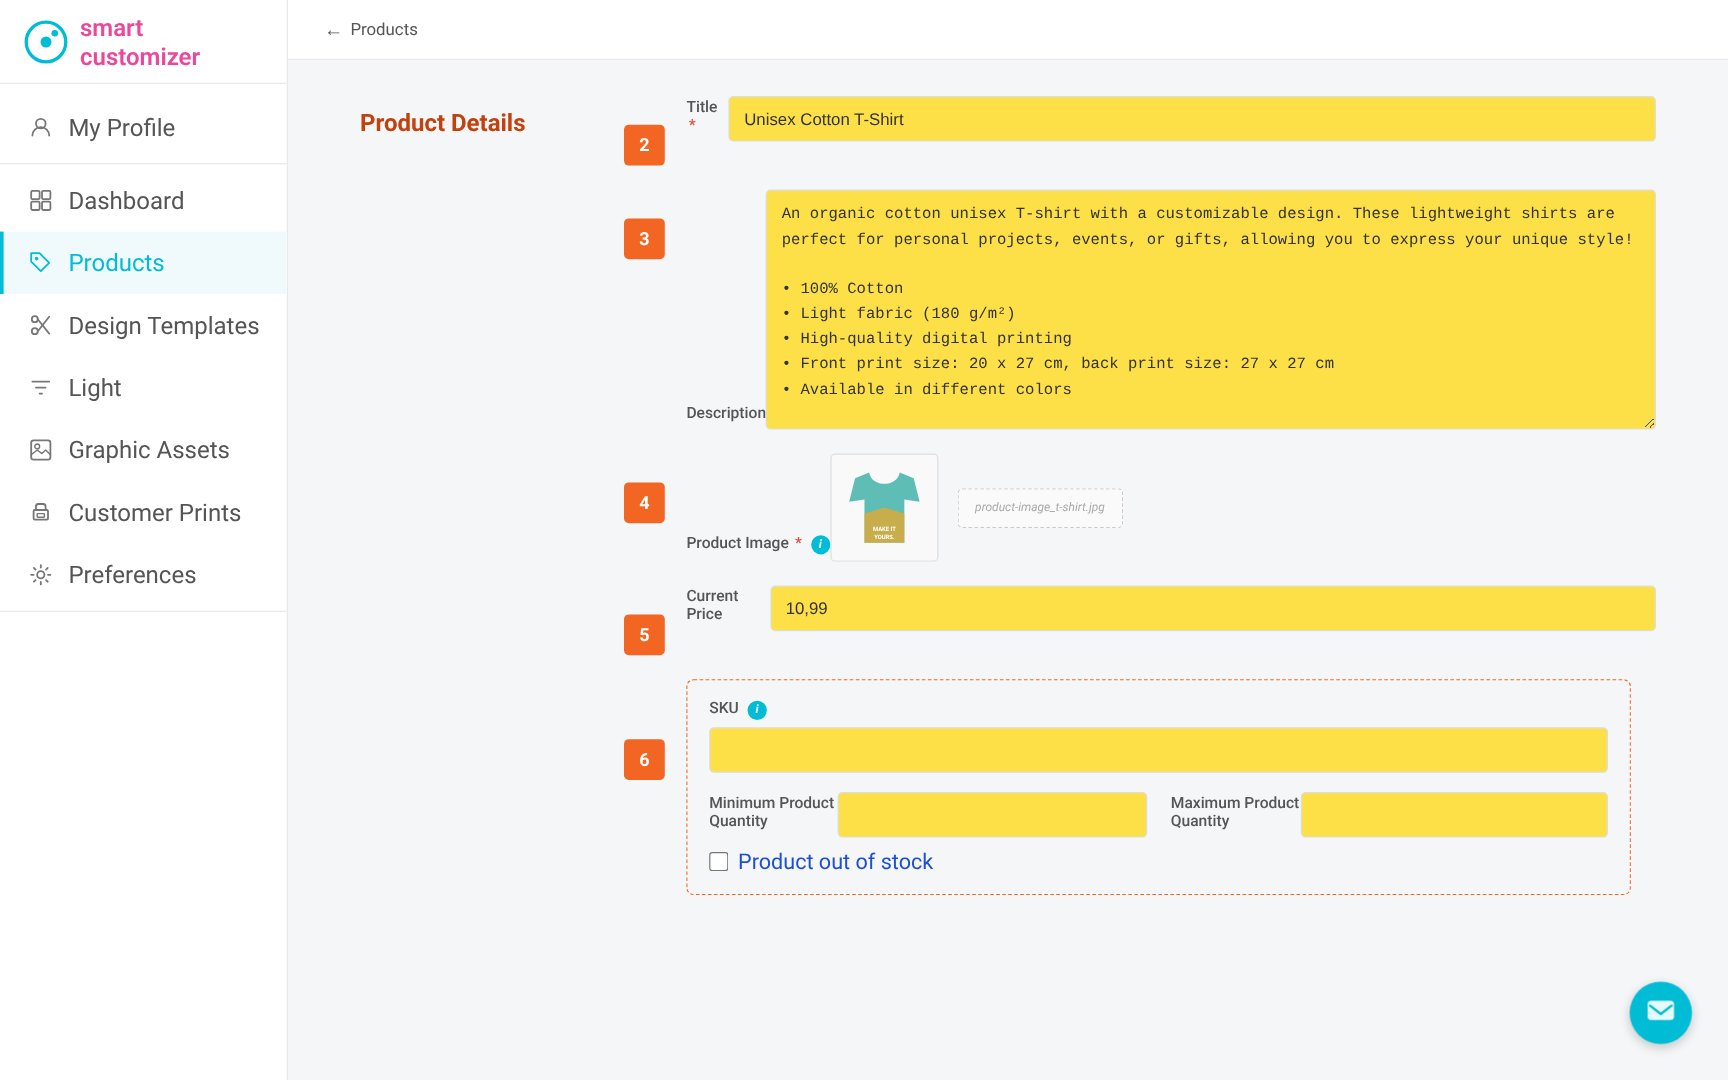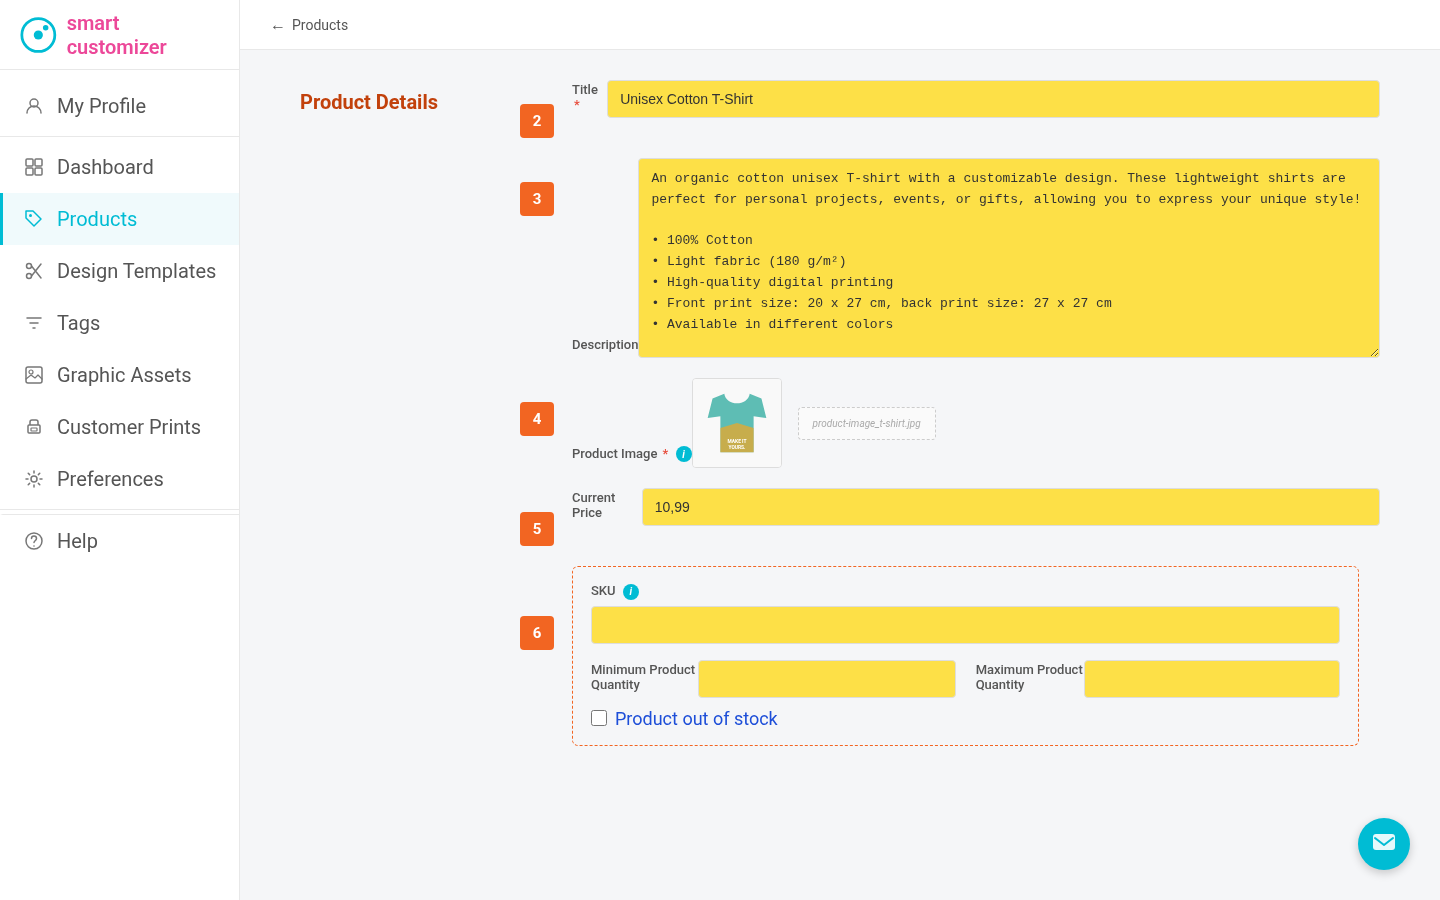--- a/index.html
+++ b/index.html
@@ -331,21 +331,21 @@
       </span>
       <span>Design Templates</span>
     </div>
 
     <div class="nav-item">
       <span class="nav-icon">
         <svg width="20" height="20" viewBox="0 0 20 20" fill="none">
           <path d="M3 5h14M6 10h8M9 15h2" stroke="#777" stroke-width="1.5" stroke-linecap="round"></path>
         </svg>
       </span>
-      <span>Tags</span>
+      <span>Light</span>
     </div>
 
     <div class="nav-item">
       <span class="nav-icon">
         <svg width="20" height="20" viewBox="0 0 20 20" fill="none">
           <rect x="2" y="2" width="16" height="16" rx="2" stroke="#777" stroke-width="1.5"></rect>
           <circle cx="7" cy="7" r="2" stroke="#777" stroke-width="1.2"></circle>
           <path d="M2 14l5-4 4 3 3-3 4 4" stroke="#777" stroke-width="1.2" stroke-linecap="round" stroke-linejoin="round"></path>
         </svg>
       </span>
@@ -368,30 +368,20 @@
         <svg width="20" height="20" viewBox="0 0 20 20" fill="none">
           <circle cx="10" cy="10" r="3" stroke="#777" stroke-width="1.5"></circle>
           <path d="M10 2v2M10 16v2M2 10h2M16 10h2M4.22 4.22l1.41 1.41M14.36 14.36l1.41 1.41M4.22 15.78l1.41-1.41M14.36 5.64l1.41-1.41" stroke="#777" stroke-width="1.5" stroke-linecap="round"></path>
         </svg>
       </span>
       <span>Preferences</span>
     </div>
 
     <hr class="nav-divider">
 
-    <div class="nav-item help-item">
-      <span class="nav-icon">
-        <svg width="20" height="20" viewBox="0 0 20 20" fill="none">
-          <circle cx="10" cy="10" r="8" stroke="#777" stroke-width="1.5"></circle>
-          <path d="M7.5 7.5C7.5 6.12 8.62 5 10 5s2.5 1.12 2.5 2.5c0 2-2.5 2.5-2.5 4" stroke="#777" stroke-width="1.5" stroke-linecap="round"></path>
-          <circle cx="10" cy="15" r="0.8" fill="#777"></circle>
-        </svg>
-      </span>
-      <span>Help</span>
-    </div>
   </div>
 </div>
 
 <div id="main">
 
   <div class="top-bar">
     <div class="back-link">
       <span class="back-arrow">←</span>
       <span>Products</span>
     </div>

